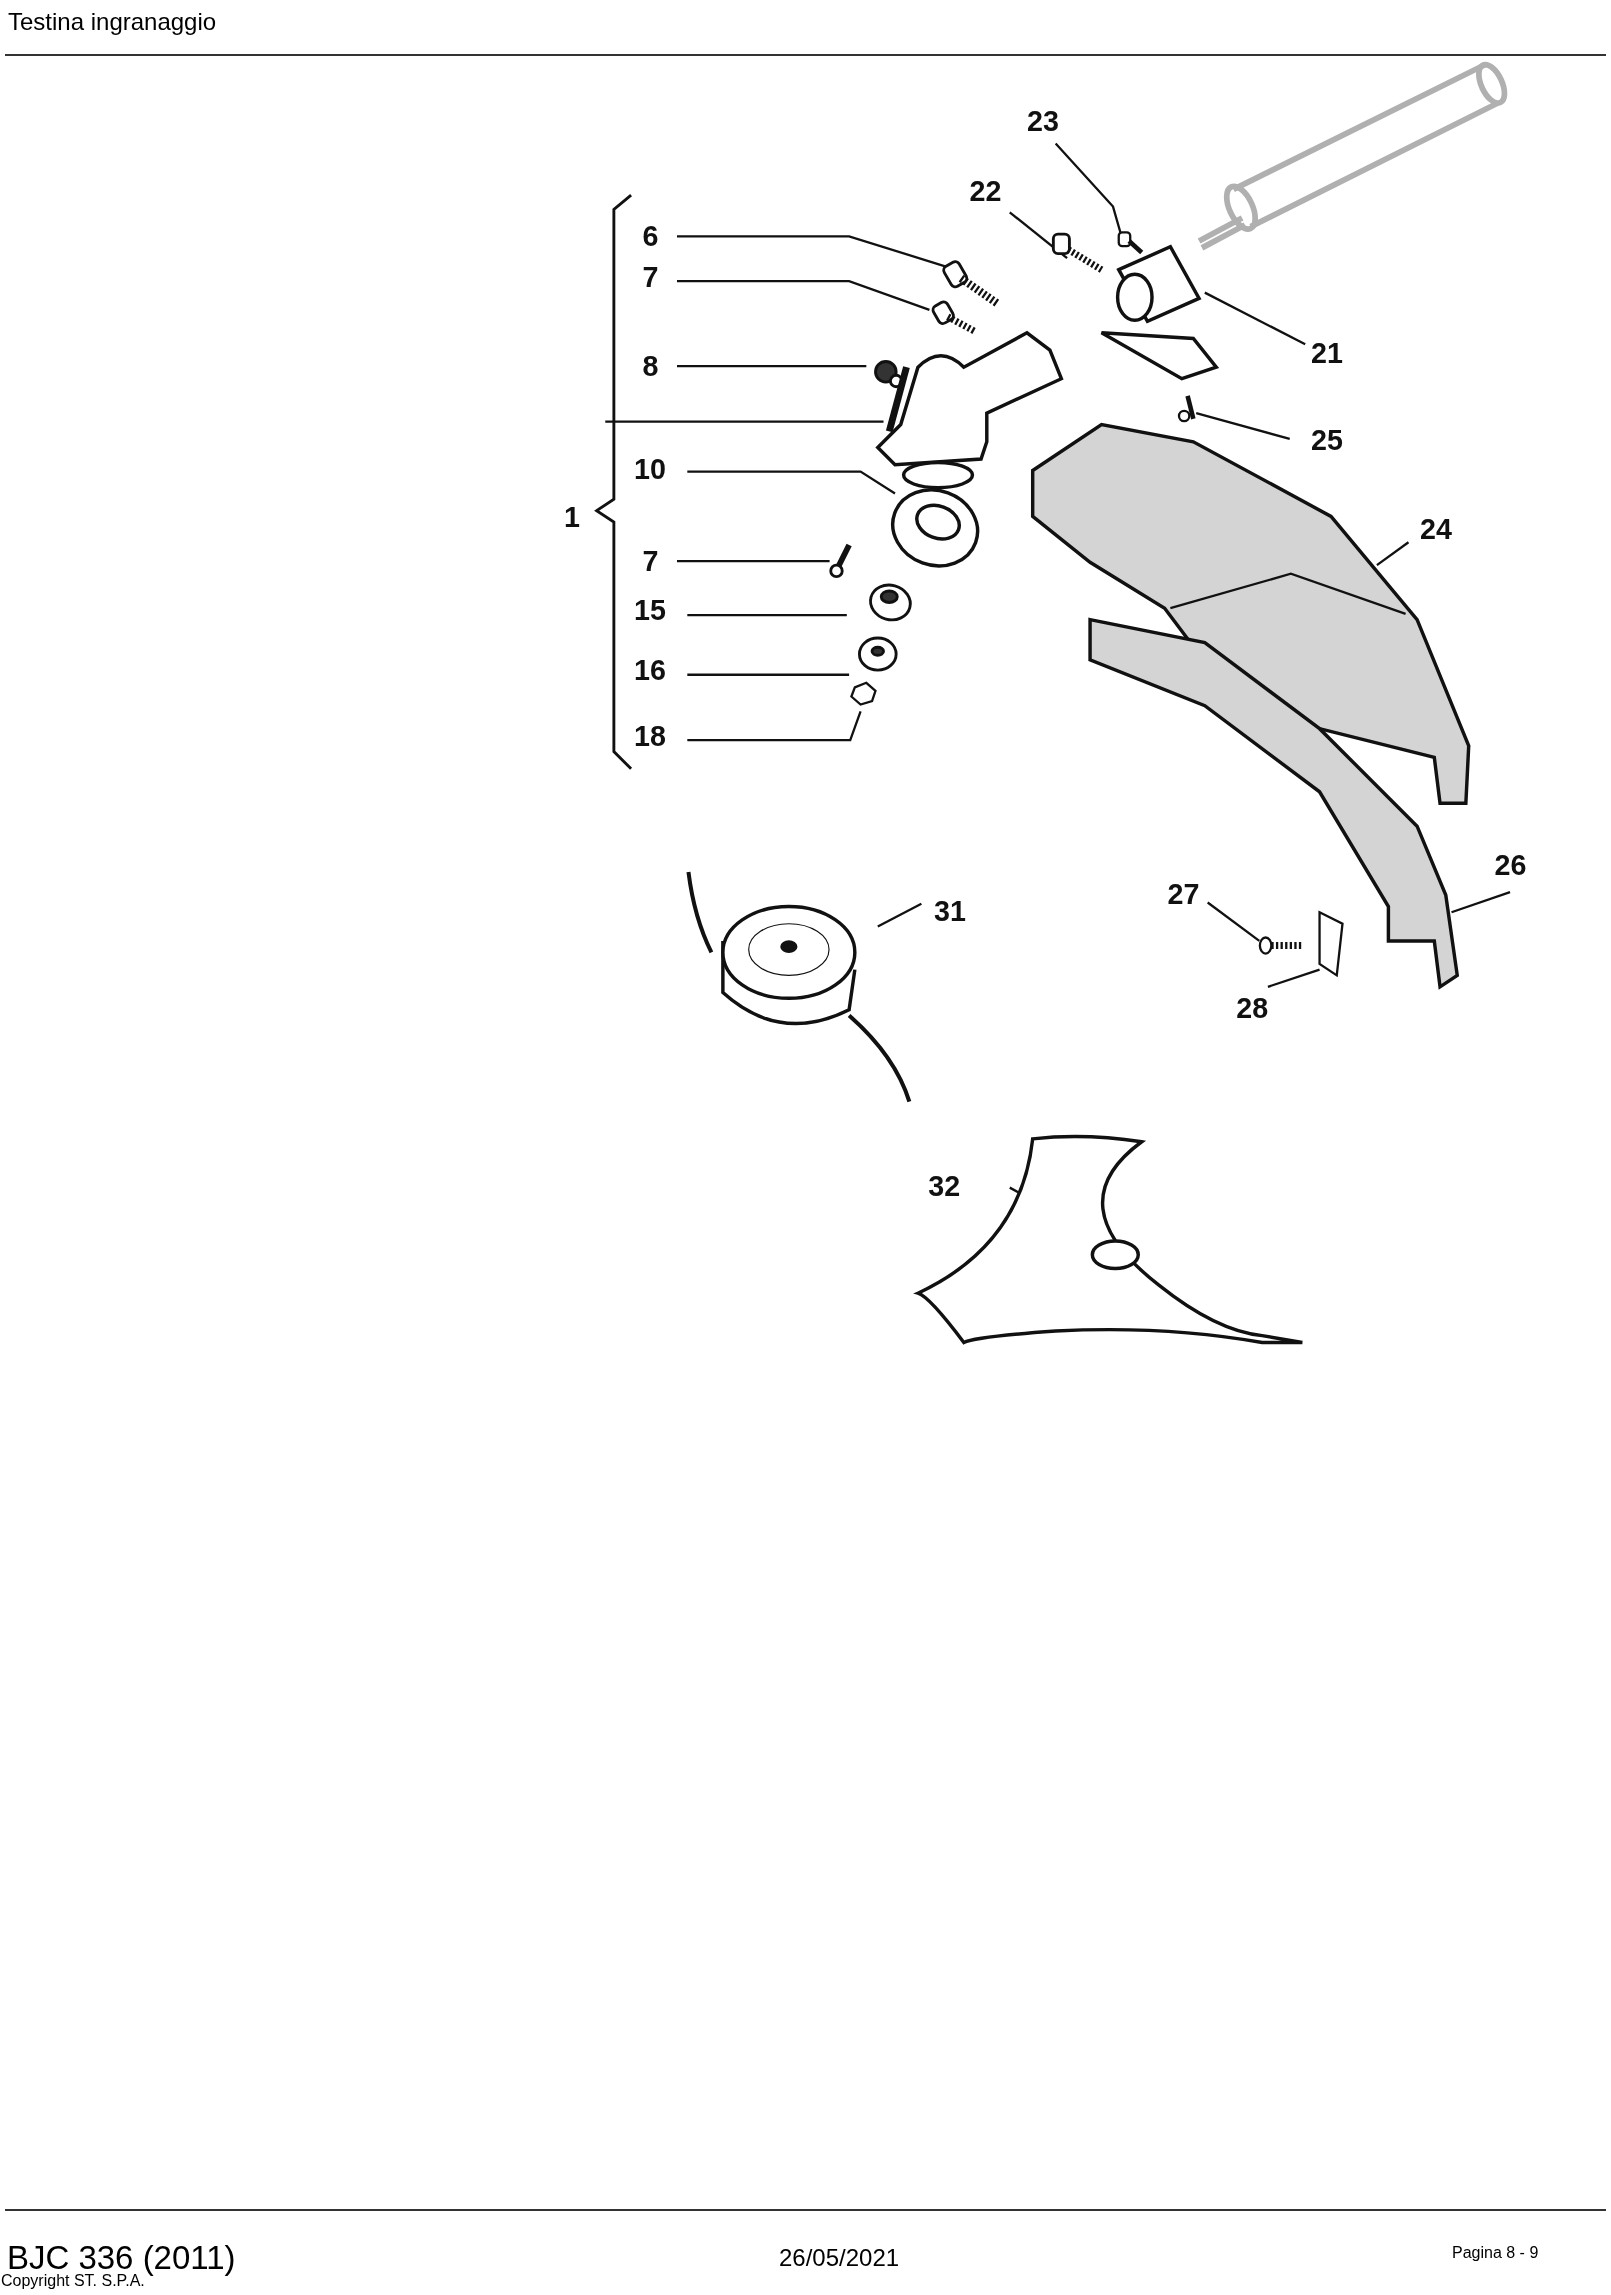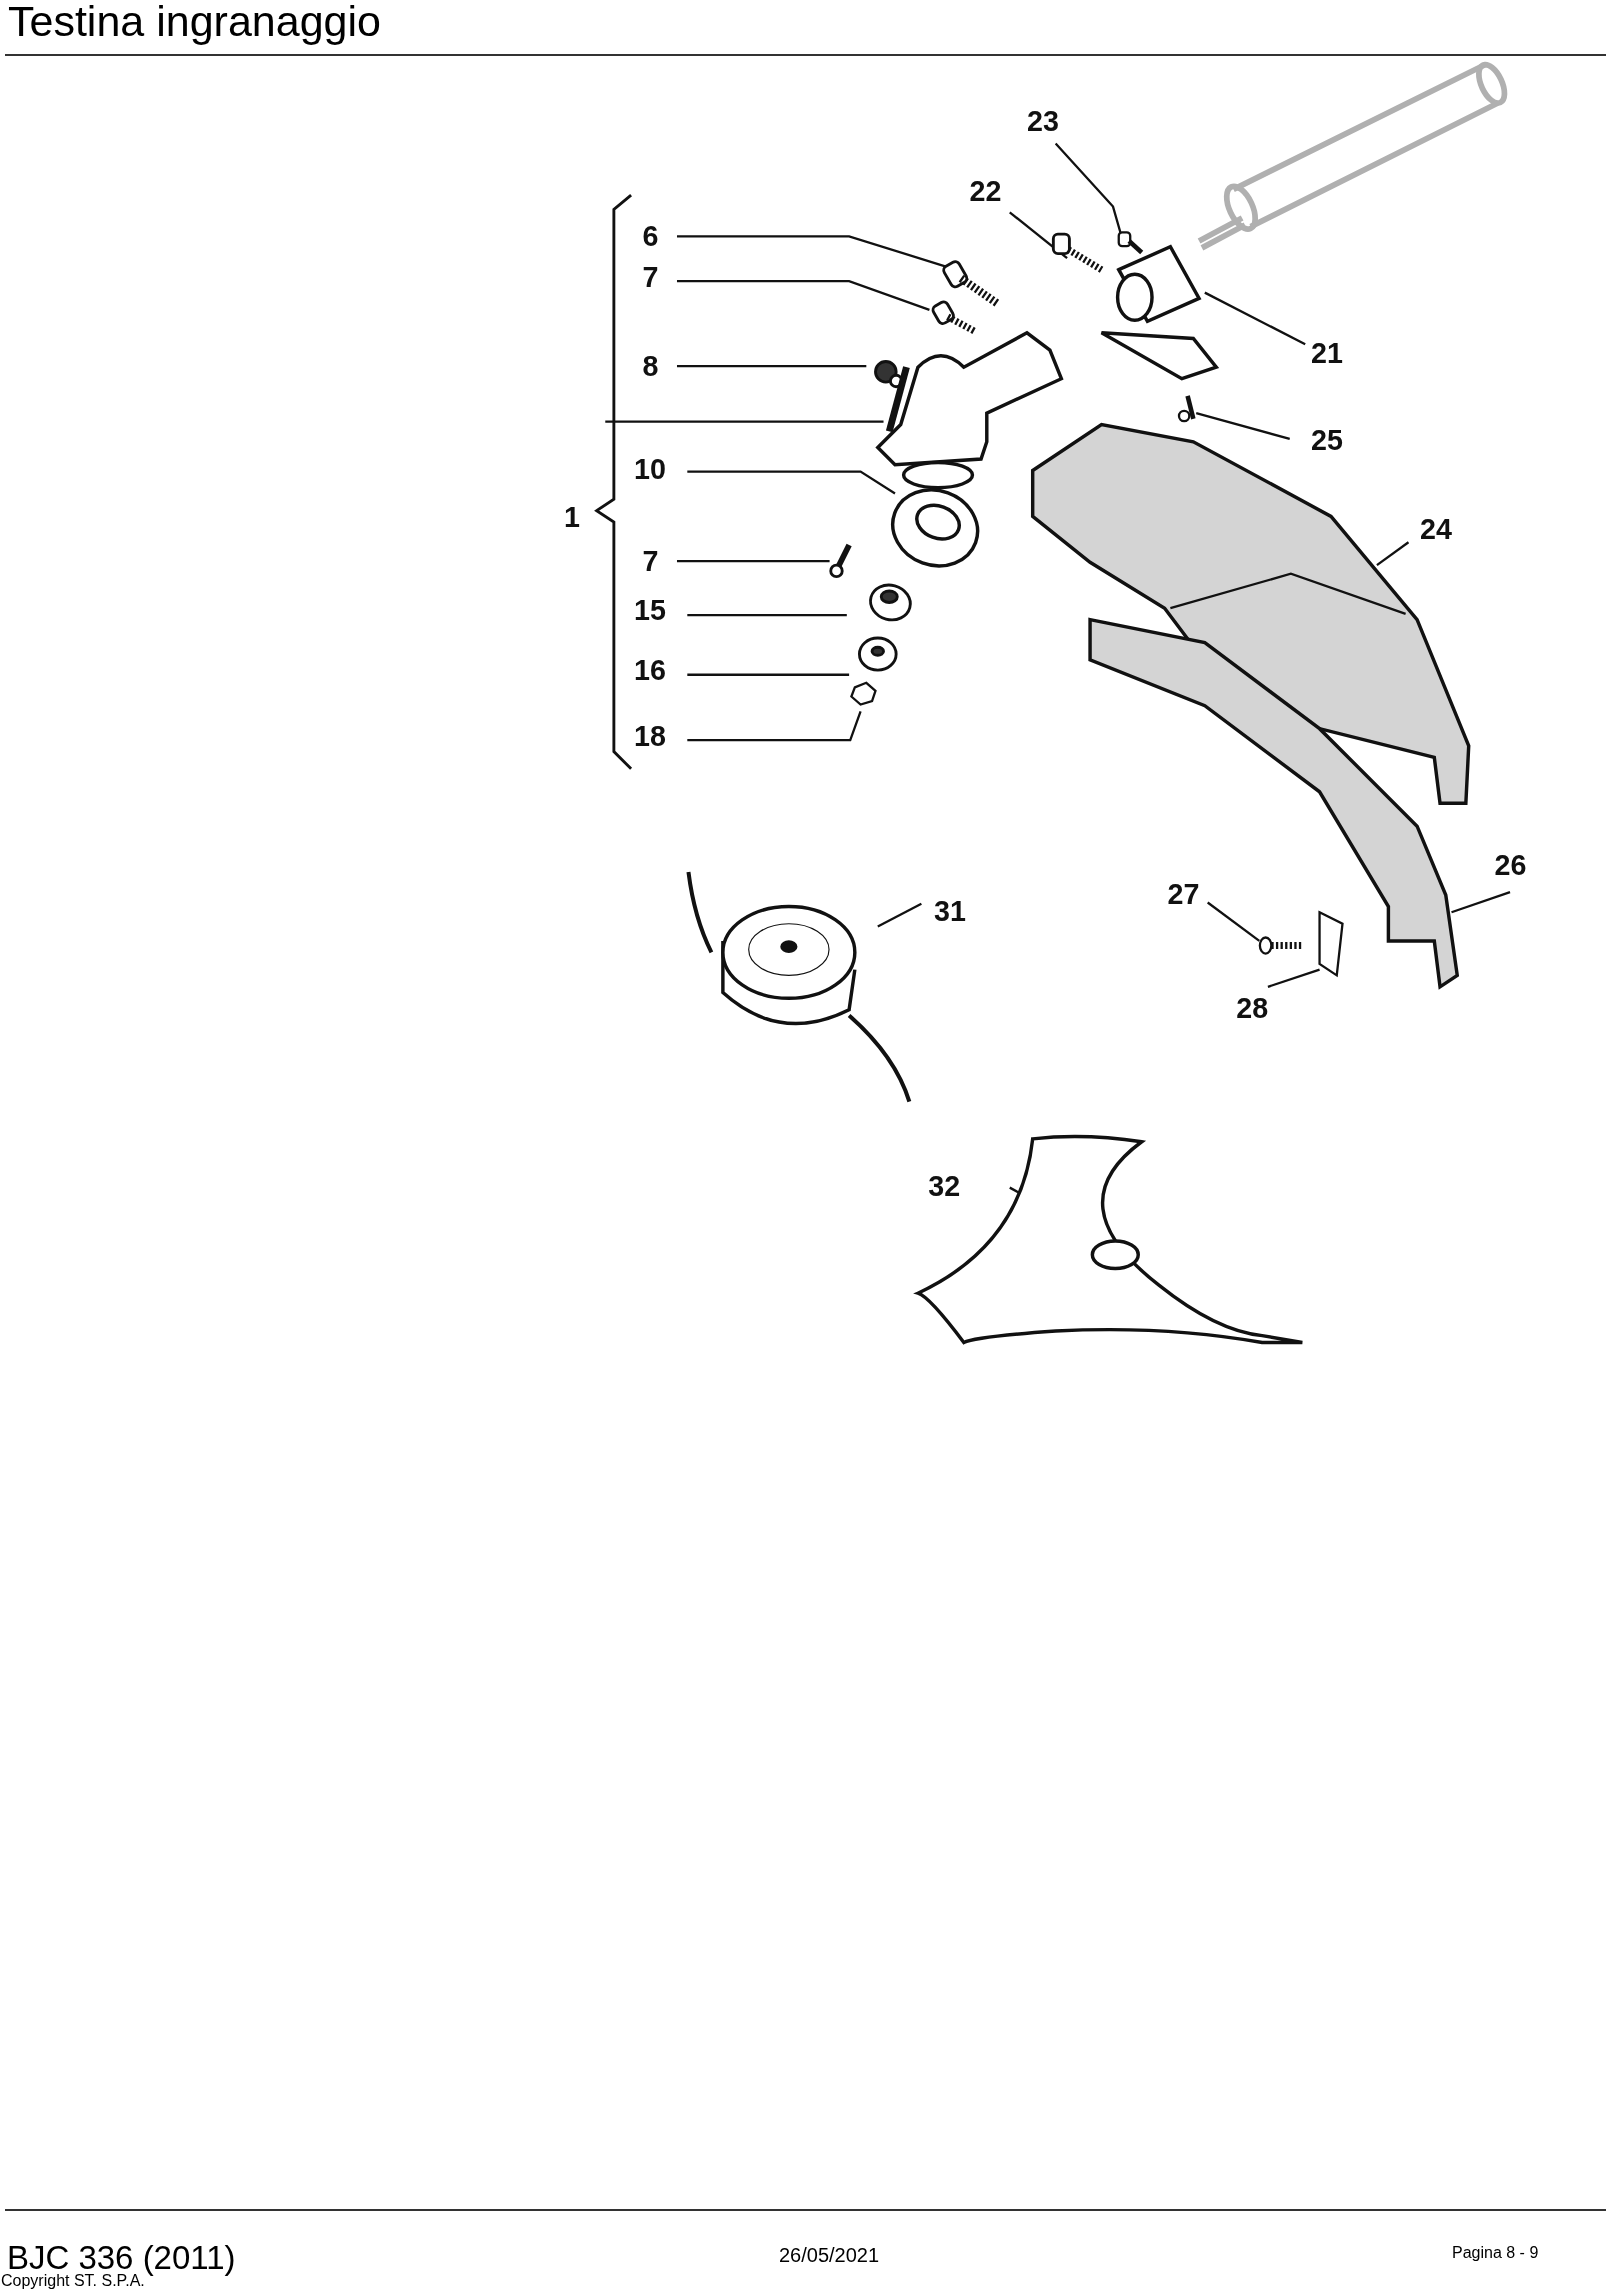--- a/index.html
+++ b/index.html
@@ -1,27 +1,27 @@
 <!DOCTYPE html>
 <html style="font-size:9.2px"><head>
   <meta charset="utf-8">
   <style>
     html, body { margin: 0; padding: 0; background: #ffffff; }
     body { width: 1611px; height: 2295px; position: relative; overflow: hidden;
            font-family: "Liberation Sans", sans-serif; color: #000; }
-    .page-title { position: absolute; left: 8px; top: 1.1px; font-size: 43px; line-height: 41px; }
+    .page-title { position: absolute; left: 8px; top: 1.1px; font-size: 24px; line-height: 41px; }
     .rule { position: absolute; left: 4.6px; right: 4.6px; height: 1.7px; background: #333; }
     .rule.top { top: 54px; }
     .rule.bottom { top: 2209px; }
     .diagram { position: absolute; left: 0; top: 0; width: 1611px; height: 1377px; }
     .diagram svg { width: 100%; height: 100%; }
     .callout { font-family: "Liberation Sans", sans-serif; font-weight: bold; font-size: 50px; fill: #111; }
     .footer-model { position: absolute; left: 6.9px; top: 2239px; font-size: 33px; }
     .footer-copy { position: absolute; left: 1px; top: 2272px; font-size: 16px; }
-    .footer-date { position: absolute; left: 779px; top: 2244px; font-size: 20px; }
+    .footer-date { position: absolute; left: 779px; top: 2244px; font-size: 24px; }
     .footer-page { position: absolute; left: 1452px; top: 2244px; font-size: 16px; }
   </style>
 </head>
 <body>
 
 <div class="page-title">Testina ingranaggio</div>
 <div class="rule top"></div>
 
 <div class="diagram">
   <svg viewBox="0 0 2808 2400" xmlns="http://www.w3.org/2000/svg">

